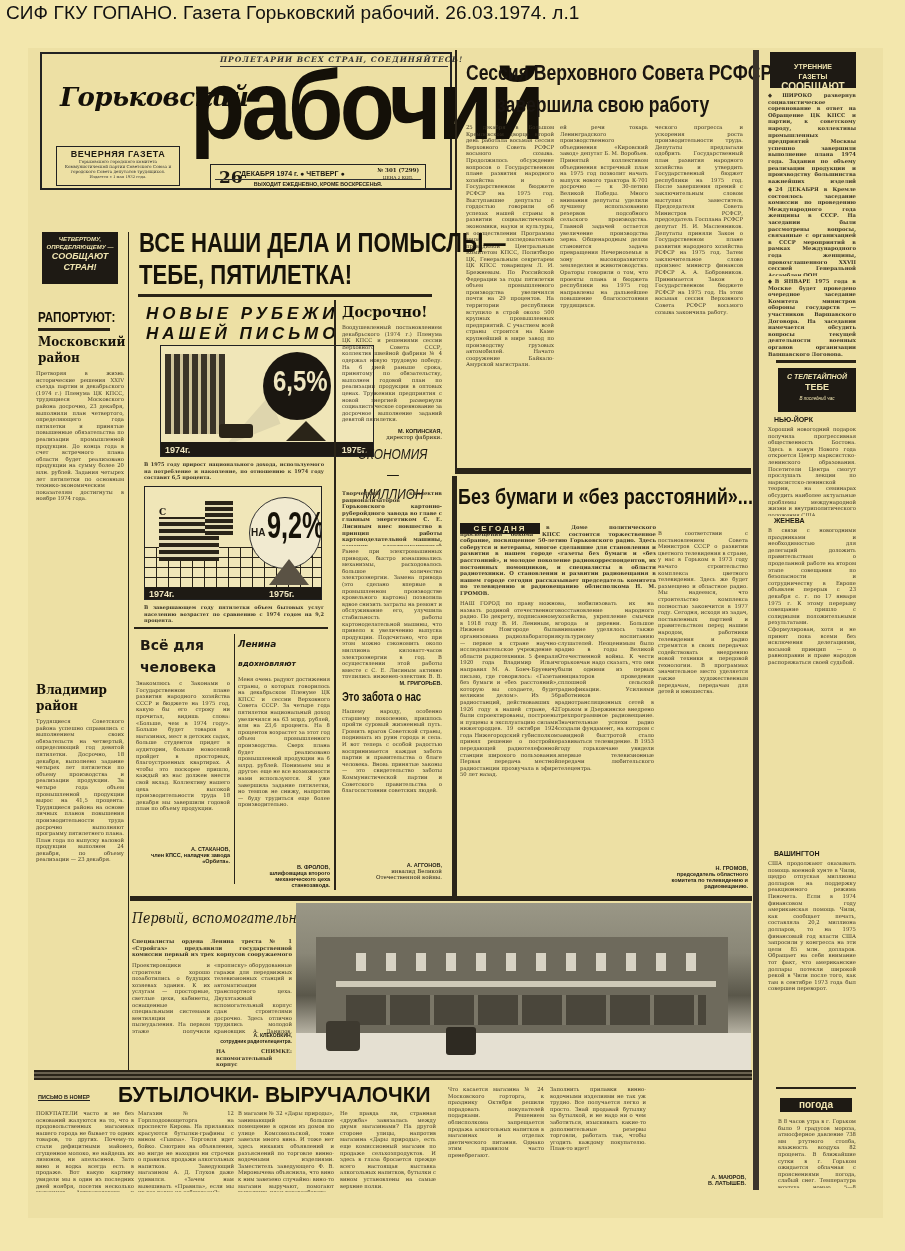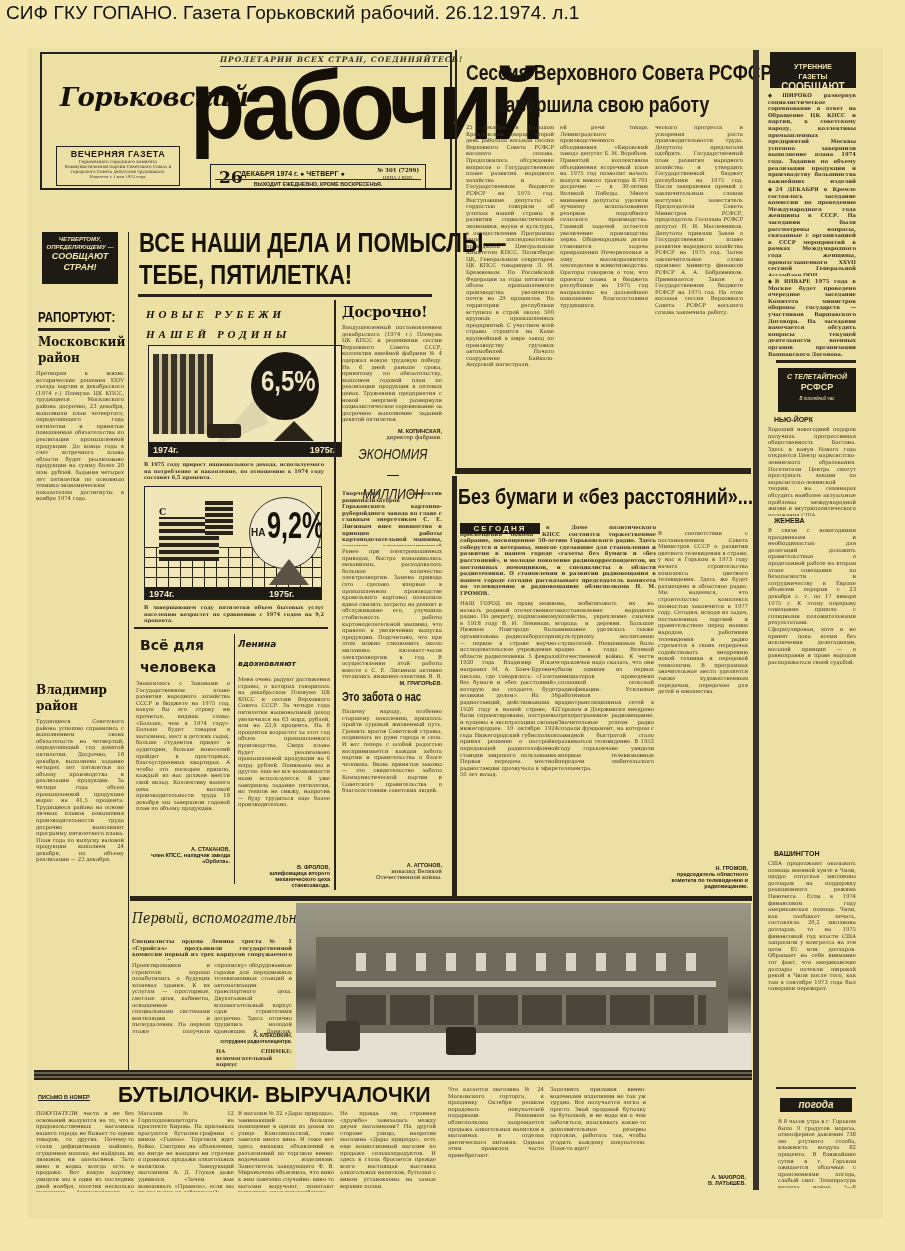--- a/index.html
+++ b/index.html
@@ -34,21 +34,21 @@
   .badge-dark{position:absolute;background:#1e1a14;color:#efe4b0;font-family:"Liberation Sans",sans-serif;font-weight:bold;text-align:center}
   .section-h{position:absolute;font-family:"Liberation Sans",sans-serif;font-weight:bold;color:#161208}
   .chart-box{position:absolute;background:#f0e6b8;border:1.5px solid #222;overflow:hidden}
   .circle{position:absolute;border-radius:50%}
   .photo{position:absolute;left:296px;top:903px;width:455px;height:168px;background:linear-gradient(#9a9786 0%,#8a8777 30%,#5a574a 55%,#d5d0c0 85%,#e0dccf 100%);overflow:hidden}
   .small-cap{font-family:"Liberation Sans",sans-serif;font-weight:bold}
 </style>
 </head>
 <body>
 
-<div class="archive-caption">СИФ ГКУ ГОПАНО. Газета Горьковский рабочий. 26.12.1974. л.1</div>
+<div class="archive-caption">СИФ ГКУ ГОПАНО. Газета Горьковский рабочий. 26.03.1974. л.1</div>
 
 <div class="paper"></div>
 
 <div class="mast"></div>
 <div class="slogan">ПРОЛЕТАРИИ ВСЕХ СТРАН, СОЕДИНЯЙТЕСЬ!</div>
 <div class="slogan-rule"></div>
 <div class="title-small">Горьковский</div>
 <div class="title-big">рабочий</div>
 <div class="evening-box">
   <div class="evening-title">ВЕЧЕРНЯЯ ГАЗЕТА</div>
@@ -79,31 +79,31 @@
   <div>УТРЕННИЕ</div>
   <div>ГАЗЕТЫ</div>
   <div style="font-size:10px">СООБЩАЮТ</div>
 </div>
 <div class="abs body-text bold" style="left:768px;top:92px;width:88px;height:92px">◆ШИРОКО развернув социалистическое соревнование в ответ на Обращение ЦК КПСС и партии, к советскому народу, коллективы промышленных предприятий Москвы успешно завершили выполнение плана 1974 года. Задания по объему реализации продукции и производству большинства важнейших изделий выполнены 25 декабря.</div>
 <div class="abs body-text bold" style="left:768px;top:186px;width:88px;height:90px">◆24 ДЕКАБРЯ в Кремле состоялось заседание комиссии по проведению Международного года женщины в СССР. На заседании были рассмотрены вопросы, связанные с организацией в СССР мероприятий в рамках Международного года женщины, провозглашенного XXVII сессией Генеральной Ассамблеи ООН.</div>
 <div class="abs body-text bold" style="left:768px;top:278px;width:88px;height:78px">◆В ЯНВАРЕ 1975 года в Москве будет проведено очередное заседание Комитета министров обороны государств — участников Варшавского Договора. На заседании намечается обсудить вопросы текущей деятельности военных органов организации Варшавского Договора.</div>
 <div class="rule-h" style="left:776px;top:360px;width:80px;height:3px"></div>
 <div class="badge-dark" style="left:778px;top:368px;width:78px;height:44px;font-size:7px;line-height:11px;padding-top:3px">
   <div style="font-style:italic">С ТЕЛЕТАЙПНОЙ</div>
-  <div style="font-size:9px">РСФСР</div>
+  <div style="font-size:9px">ТЕБЕ</div>
   <div style="font-size:4.5px;font-style:italic;font-weight:normal">В последний час</div>
 </div>
 <div class="abs small-cap" style="left:774px;top:416px;font-size:7px">НЬЮ-ЙОРК</div>
 <div class="abs body-text" style="left:768px;top:426px;width:88px;height:90px">Хороший новогодний подарок получила прогрессивная общественность Бостона. Здесь в канун Нового года откроется Центр марксистско-ленинского образования. Посетители Центра смогут прослушать лекции по марксистско-ленинской теории, на семинарах обсудить наиболее актуальные проблемы международной жизни и внутриполитического положения США.</div>
 <div class="abs small-cap" style="left:774px;top:517px;font-size:7px">ЖЕНЕВА</div>
 <div class="abs body-text" style="left:768px;top:527px;width:88px;height:220px">В связи с новогодними праздниками и необходимостью для делегаций доложить правительствам о проделанной работе на втором этапе совещания по безопасности и сотрудничеству в Европе объявлен перерыв с 23 декабря с. г. по 17 января 1975 г. К этому перерыву совещание пришло с солидными положительными результатами. Сформулирован, хотя и не принят пока всеми без исключения делегациями, восьмой принцип — о равноправии и праве народов распоряжаться своей судьбой.</div>
 <div class="abs small-cap" style="left:774px;top:850px;font-size:7px">ВАШИНГТОН</div>
 <div class="abs body-text" style="left:768px;top:860px;width:88px;height:225px">США продолжают оказывать помощь военной хунте в Чили, щедро отпуская миллионы долларов на поддержку реакционного режима Пиночета. Если в 1974 финансовом году американская помощь Чили, как сообщает печать, составляла 20,2 миллиона долларов, то на 1975 финансовый год власти США запросили у конгресса на эти цели 85 млн. долларов. Обращает на себя внимание тот факт, что американские доллары потекли широкой рекой в Чили после того, как там в сентябре 1973 года был совершен переворот.</div>
 <div class="rule-h" style="left:776px;top:1087px;width:80px;height:2px"></div>
-<div class="badge-dark" style="left:780px;top:1098px;width:72px;height:14px;font-size:10px;font-style:italic;line-height:14px">погода</div>
+<div class="badge-dark" style="left:780px;top:1098px;width:72px;height:14px;font-size:10px;line-height:14px">погода</div>
 <div class="abs body-text" style="left:778px;top:1118px;width:78px;height:70px">В 8 часов утра в г. Горьком было 9 градусов мороза, атмосферное давление 738 мм ртутного столба, влажность воздуха 82 процента. В ближайшие сутки в г. Горьком ожидается облачная с прояснениями погода, слабый снег. Температура воздуха ночью 5—8 градусов, днем 3—5 градусов мороза. На дорогах гололедица.</div>
 
 <div class="badge-dark" style="left:42px;top:232px;width:76px;height:52px;font-size:6px;line-height:8px;padding-top:3px;font-style:italic">
   <div>ЧЕТВЕРТОМУ,</div>
   <div>ОПРЕДЕЛЯЮЩЕМУ —</div>
   <div style="font-size:9px;line-height:11px">СООБЩАЮТ</div>
   <div style="font-size:9px;line-height:11px">СТРАН!</div>
 </div>
 <div class="section-h" style="left:38px;top:308px;font-size:15px;transform:scaleX(0.78);transform-origin:left">РАПОРТУЮТ:</div>
 <div class="rule-h" style="left:38px;top:328px;width:72px;height:3px"></div>
@@ -112,25 +112,25 @@
 <div class="section-h" style="left:36px;top:682px;width:84px;font-size:12px;line-height:16px;font-family:'DejaVu Serif',serif">Владимир район</div>
 <div class="abs body-text" style="left:36px;top:718px;width:88px;height:360px">Трудящиеся Советского района успешно справились с выполнением своих обязательств на четвертый, определяющий год девятой пятилетки. Досрочно, 18 декабря, выполнено задание четырех лет пятилетки по объему производства и реализации продукции. За четыре года объем промышленной продукции вырос на 41,5 процента. Трудящиеся района на основе личных планов повышения производительности труда досрочно выполняют программу пятилетнего плана. План года по выпуску валовой продукции выполнен 24 декабря, по объему реализации — 23 декабря.</div>
 <div class="rule-v" style="left:128px;top:232px;width:1px;height:840px"></div>
 
 <div class="h-main">
   <div>ВСЕ НАШИ ДЕЛА И ПОМЫСЛЫ—</div>
   <div>ТЕБЕ, ПЯТИЛЕТКА!</div>
 </div>
 <div class="rule-h" style="left:138px;top:294px;width:294px;height:3px"></div>
 
-<div class="abs" style="left:146px;top:304px;font-family:Liberation Serif, serif;font-size:11px;font-weight:bold;font-style:italic;letter-spacing:4px;line-height:20px;color:#161208">
+<div class="abs" style="left:146px;top:304px;font-family:Liberation Sans, sans-serif;font-size:17px;font-weight:bold;font-style:italic;letter-spacing:4px;line-height:20px;color:#161208">
   <div>НОВЫЕ РУБЕЖИ</div>
-  <div>НАШЕЙ РОДИНЫ</div>
-</div>
-<div class="chart-box" style="left:148px;top:345px;width:194px;height:112px">
+  <div>НАШЕЙ ПИСЬМО</div>
+</div>
+<div class="chart-box" style="left:160px;top:345px;width:214px;height:112px">
   <div class="abs" style="left:4px;top:8px;width:60px;height:80px;background:repeating-linear-gradient(90deg,#3a3428 0 6px,#cfc49a 6px 9px)"></div>
   <div class="abs" style="left:56px;top:60px;width:0;height:0;border-left:60px solid transparent;border-bottom:30px solid #ded5ad;transform:rotate(-22deg)"></div>
   <div class="circle" style="left:102px;top:6px;width:68px;height:68px;background:#1a1610"></div>
   <div class="abs" style="left:112px;top:18px;font-family:'Liberation Sans',sans-serif;font-size:30px;font-weight:bold;color:#efe6c0;transform:scaleX(0.8);transform-origin:left">6,5%</div>
   <div class="abs" style="left:125px;top:75px;width:0;height:0;border-left:20px solid transparent;border-right:20px solid transparent;border-bottom:20px solid #2a2418"></div>
   <div class="abs" style="left:58px;top:78px;width:34px;height:14px;background:#2a2418;border-radius:3px"></div>
   <div class="abs" style="left:0;bottom:0;width:100%;height:14px;background:#1e1a14"></div>
   <div class="abs" style="left:4px;bottom:1px;font-family:'Liberation Sans',sans-serif;font-size:9px;font-weight:bold;color:#efe6c0">1974г.</div>
   <div class="abs" style="right:6px;bottom:1px;font-family:'Liberation Sans',sans-serif;font-size:9px;font-weight:bold;color:#efe6c0">1975г.</div>
 </div>

